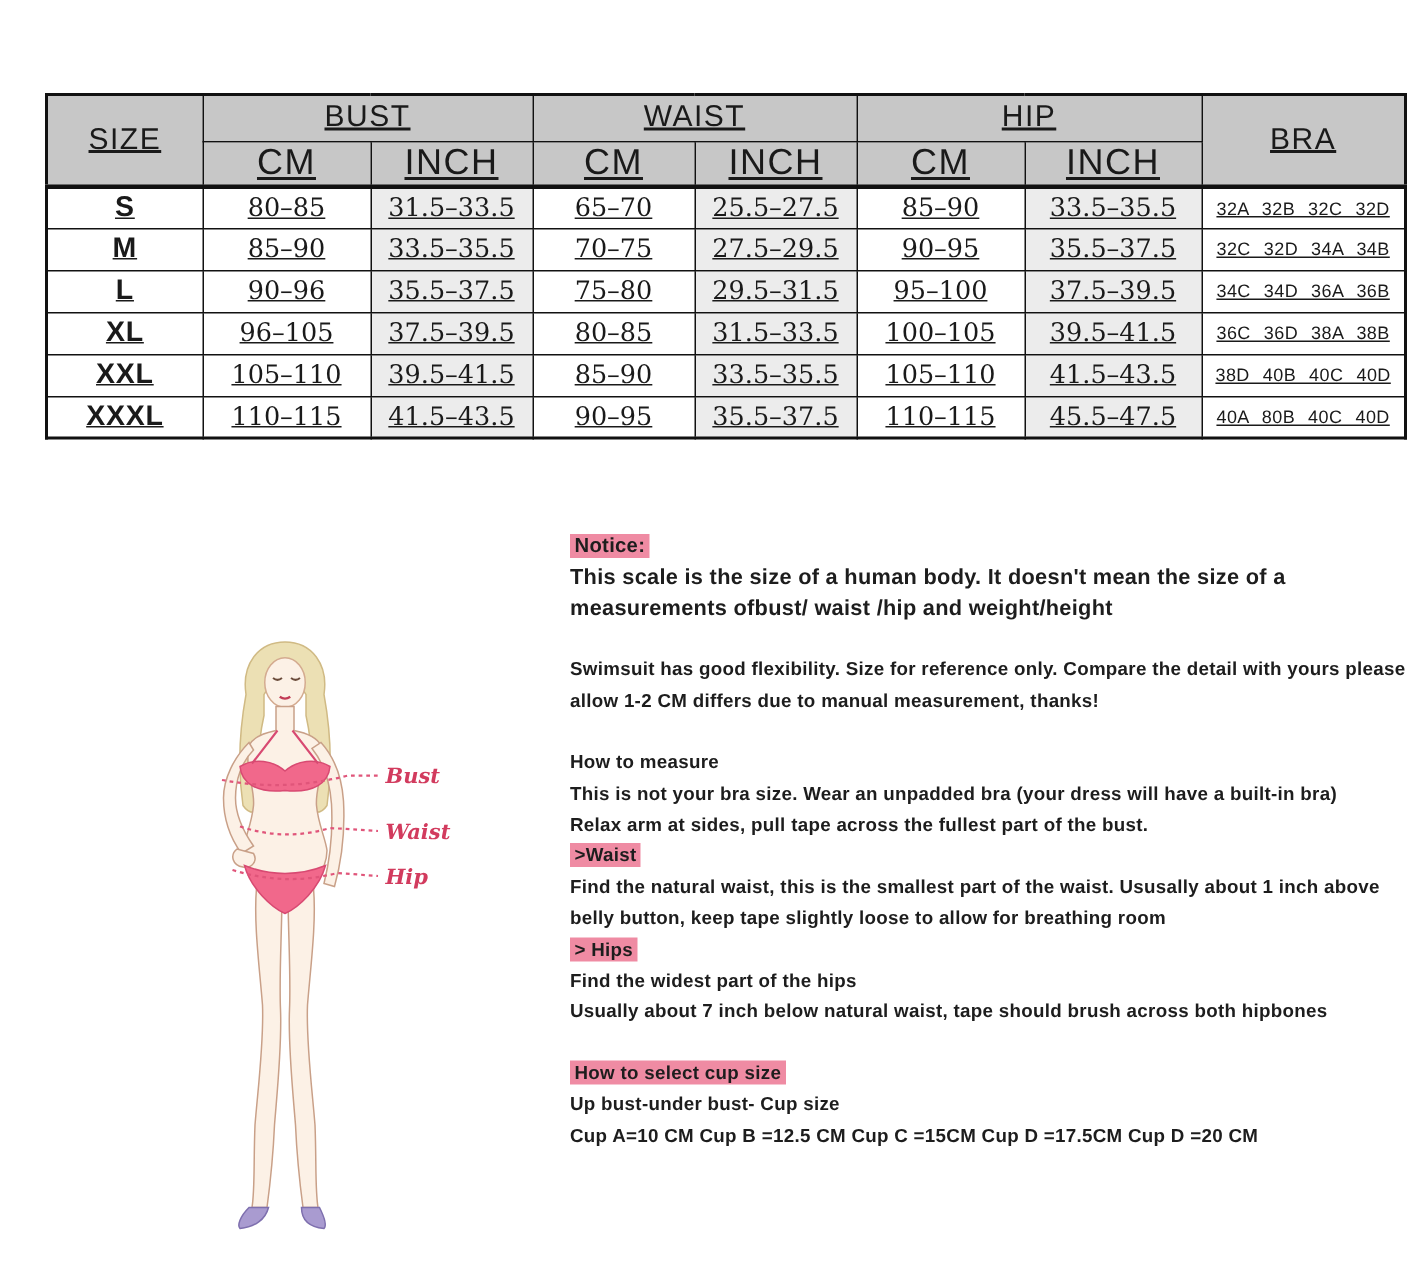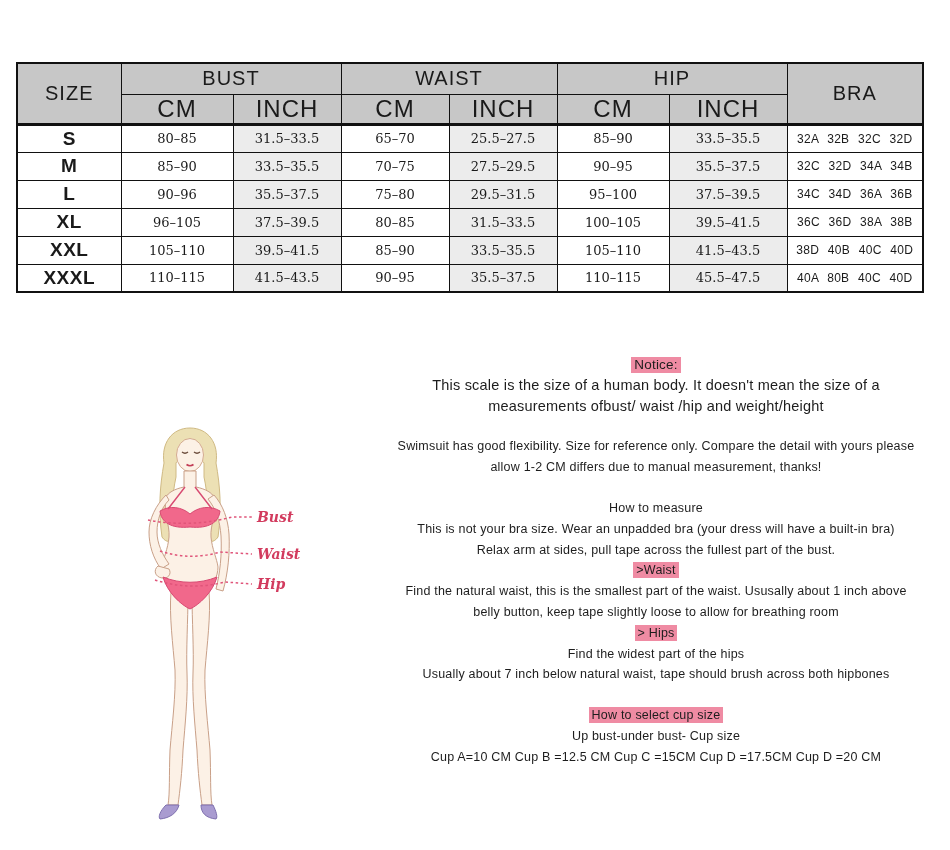--- a/index.html
+++ b/index.html
@@ -8,21 +8,21 @@
     position: relative;
     width: 950px;
     height: 850px;
     background: #ffffff;
     font-family: "Liberation Sans", sans-serif;
     color: #1a1a1a;
     overflow: hidden;
   }
 
   
-  .size-table-wrap { position: absolute; left: 16px; top: 62px; }
+  .size-table-wrap { position: absolute; left: 30px; top: 62px; text-decoration: underline; }
   table.size-table {
     border-collapse: collapse;
     table-layout: fixed;
     width: 906px;
     border: 2px solid #111;
   }
   table.size-table th, table.size-table td {
     border: 1.5px solid #111;
     text-align: center;
     vertical-align: middle;
@@ -33,37 +33,36 @@
     background: #c7c7c7;
     font-weight: 500;
     font-size: 20px;
     letter-spacing: 1px;
   }
   table.size-table thead { border-bottom: 3px solid #111; }
   table.size-table thead tr.group-row th { height: 31px; }
   table.size-table thead tr.unit-row th { height: 29px; font-size: 24px; }
   table.size-table tbody tr { height: 28px; }
   td.size-cell { font-size: 19px; font-weight: 600; letter-spacing: 0.5px; }
-  td.num-cell { font-family: "DejaVu Serif", serif; font-size: 13px; }
+  td.num-cell { font-family: "DejaVu Serif", serif; font-size: 17px; }
   td.inch-cell { background: #ececec; }
   td.bra-cell { font-size: 12px; word-spacing: 5px; letter-spacing: 0.3px; }
 
   
   .figure-wrap { position: absolute; left: 100px; top: 425px; width: 250px; height: 400px; }
   .figure-wrap svg { display: block; }
 
   
   .info-col {
     position: absolute;
     left: 380px;
     top: 354px;
     width: 552px;
-    font-weight: normal;
+    font-weight: bold;
     color: #1d1d1d;
-    text-align: center;
   }
   .line { line-height: 20.8px; height: 20.8px; white-space: nowrap; }
   .big { font-size: 14.5px; letter-spacing: 0.2px; }
   .small { font-size: 12.5px; letter-spacing: 0.2px; }
   .hl {
     display: inline-block;
     background: #ef8ba3;
     padding: 0 3px;
     line-height: 16px;
   }

